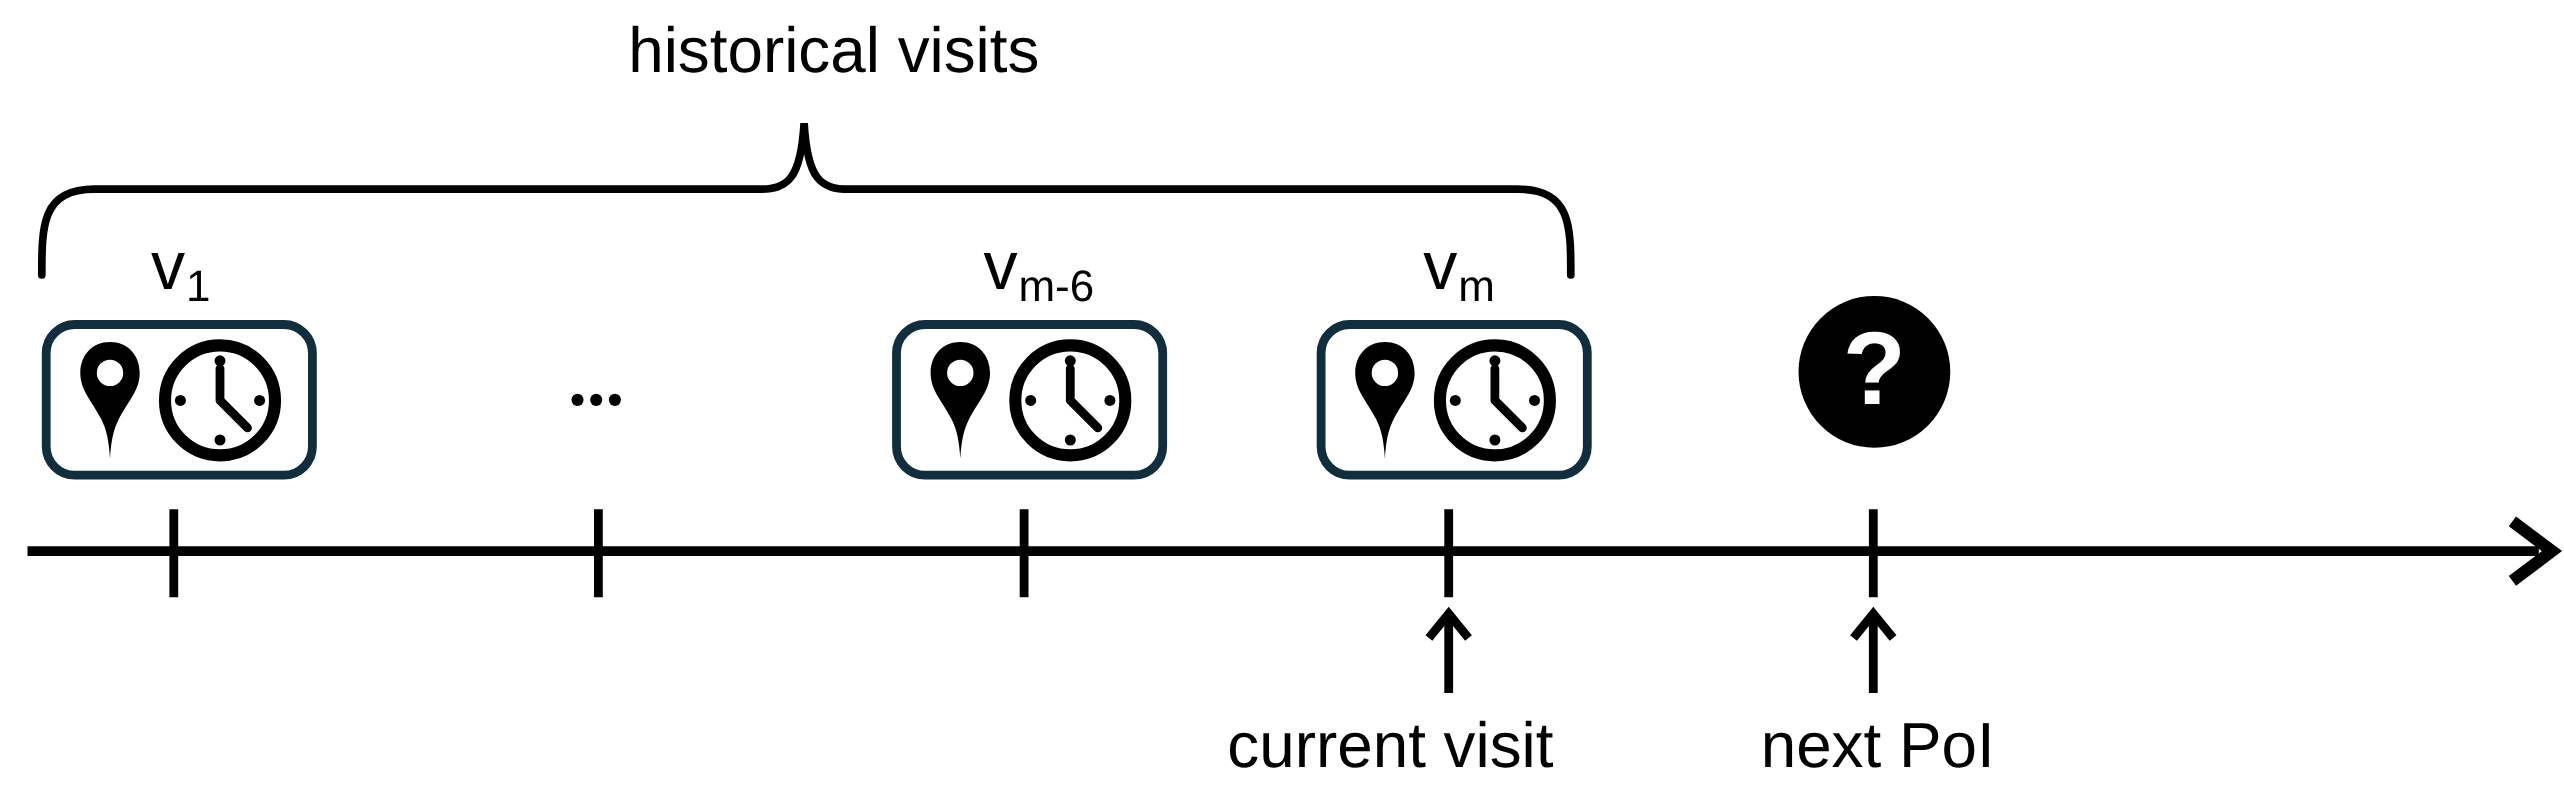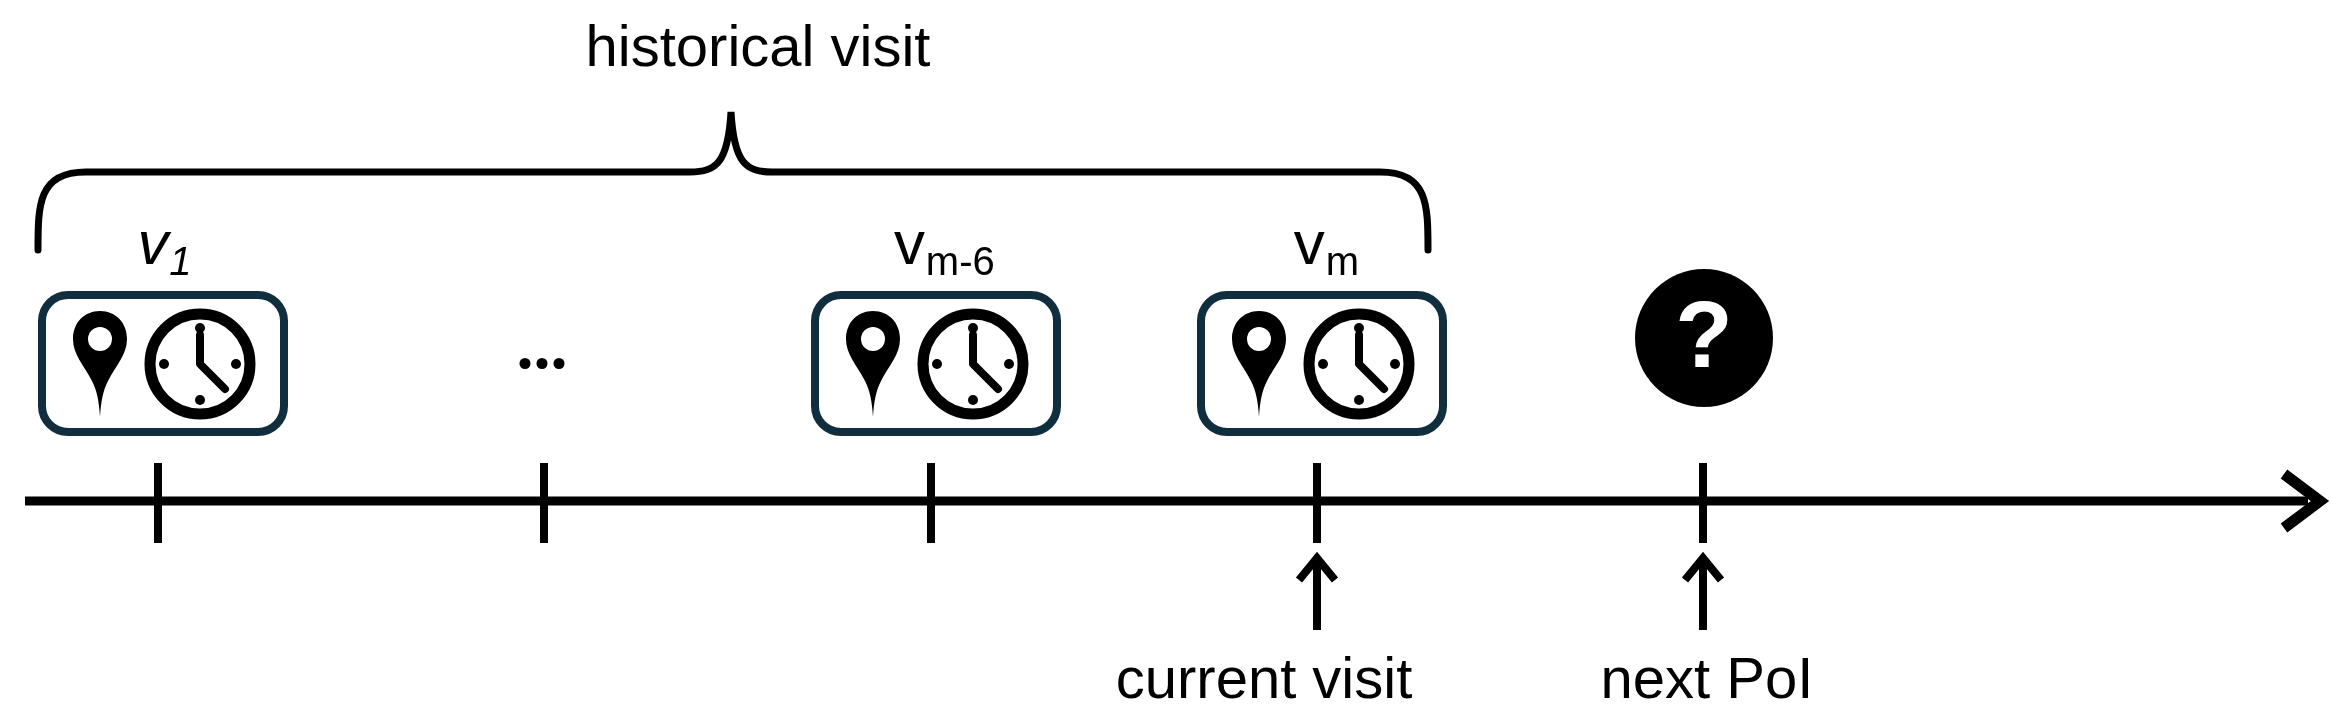--- a/index.html
+++ b/index.html
@@ -40,21 +40,21 @@
     font-size: 62px;
     line-height: 1.0;
     white-space: nowrap;
   }
   .visit-label .sub {
     font-size: 40px;
     position: relative;
     top: 0.28em;
     left: 0.02em;
   }
-  .visit-label-1   { left: 164px; font-style: italic; }
+  .visit-label-1   { left: 164px; }
   .visit-label-m1  { left: 944px; }
   .visit-label-m   { left: 1326px; }
 
   .visit-box {
     position: absolute;
     top: 291px;
     width: 250px;
     height: 145px;
     border: 8px solid #102e3e;
     border-radius: 30px;
@@ -132,21 +132,21 @@
     white-space: nowrap;
   }
   .axis-caption-current { left: 1264px; }
   .axis-caption-next    { left: 1707px; text-align: center; }
 </style>
 </head>
 <body>
 
 <div class="stage">
 
-  <div class="title">historical visit</div>
+  <div class="title">historical visits</div>
 
   <svg class="brace-svg" viewBox="0 0 1460 160" aria-hidden="true">
     <path d="M38,145 C38,100 38,67 86,67 L690,67 C716,67 728,58 731,7 C734,58 746,67 772,67 L1380,67 C1428,67 1428,100 1428,145" fill="none" stroke="#000000" stroke-width="7" stroke-linecap="round"></path>
   </svg>
 
   <div class="visit-label visit-label-1">
     <span>v</span><span class="sub">1</span>
   </div>
   <div class="visit-label visit-label-m1">
     <span>v</span><span class="sub">m-6</span>

